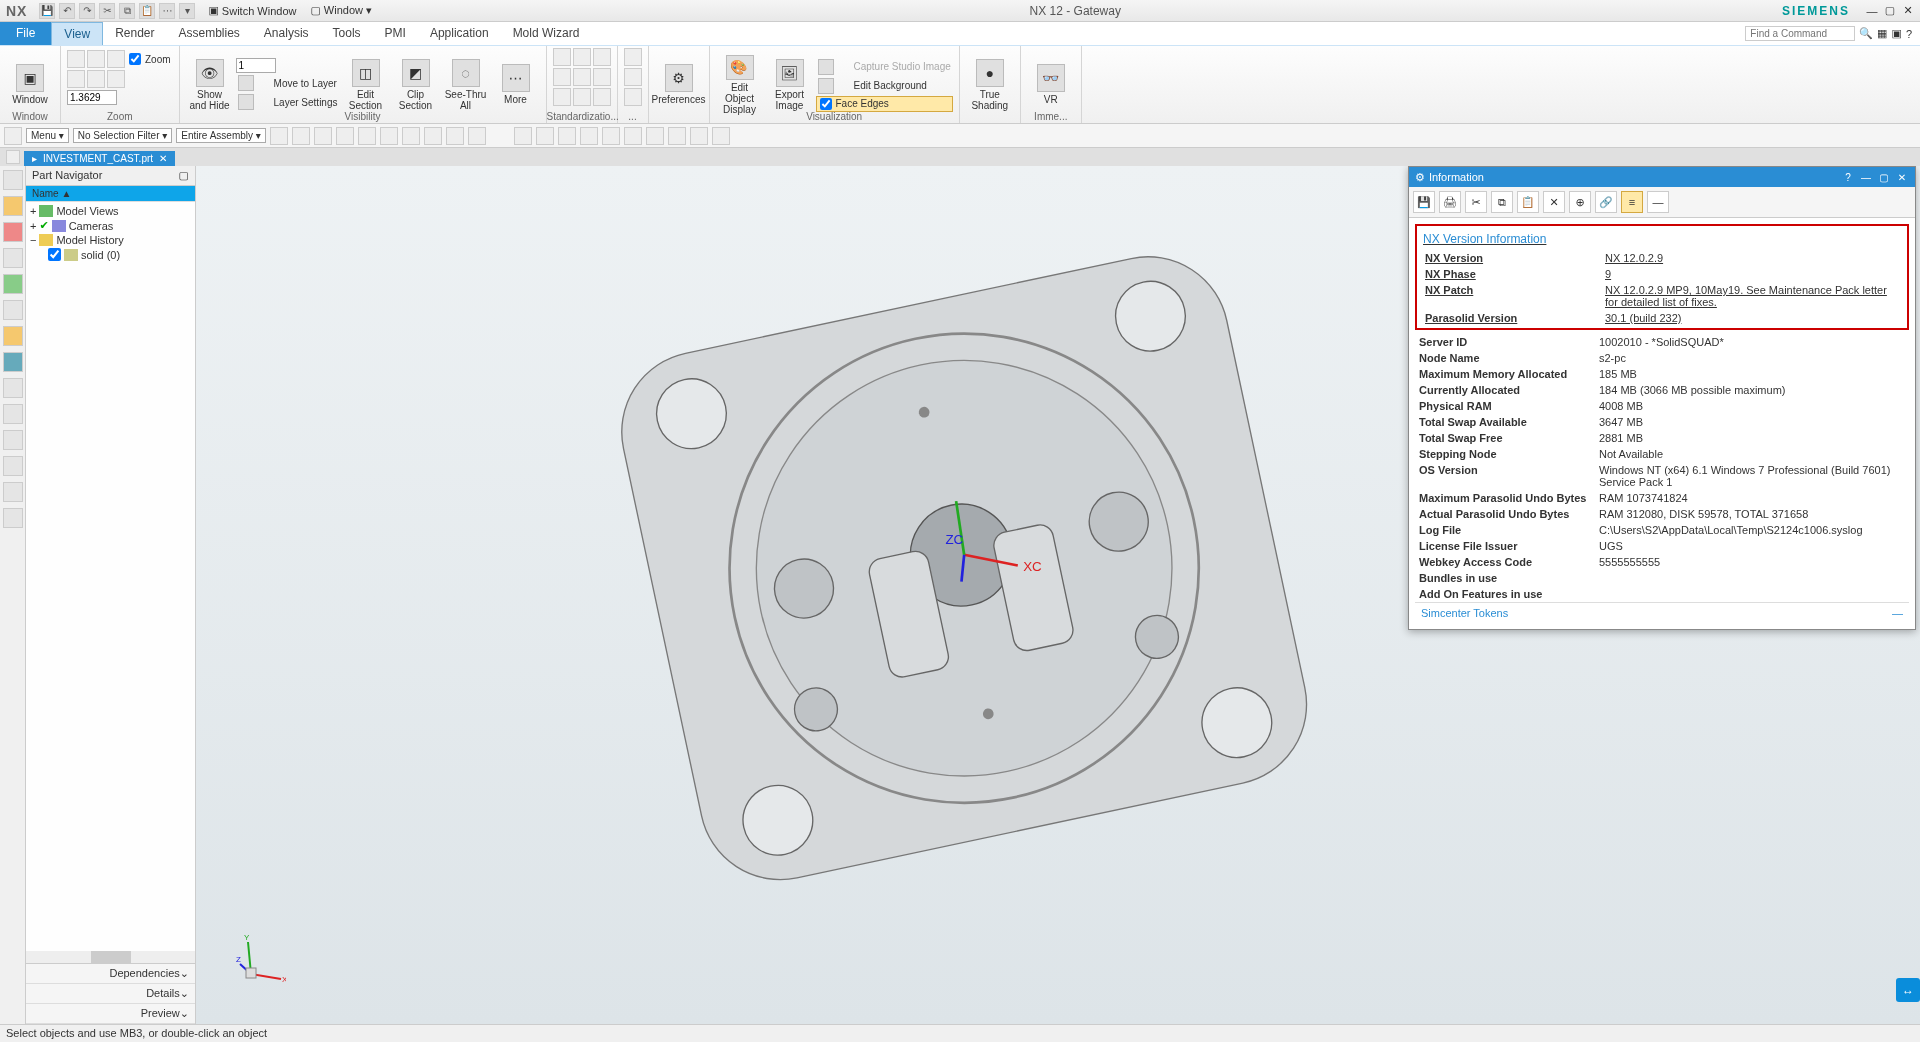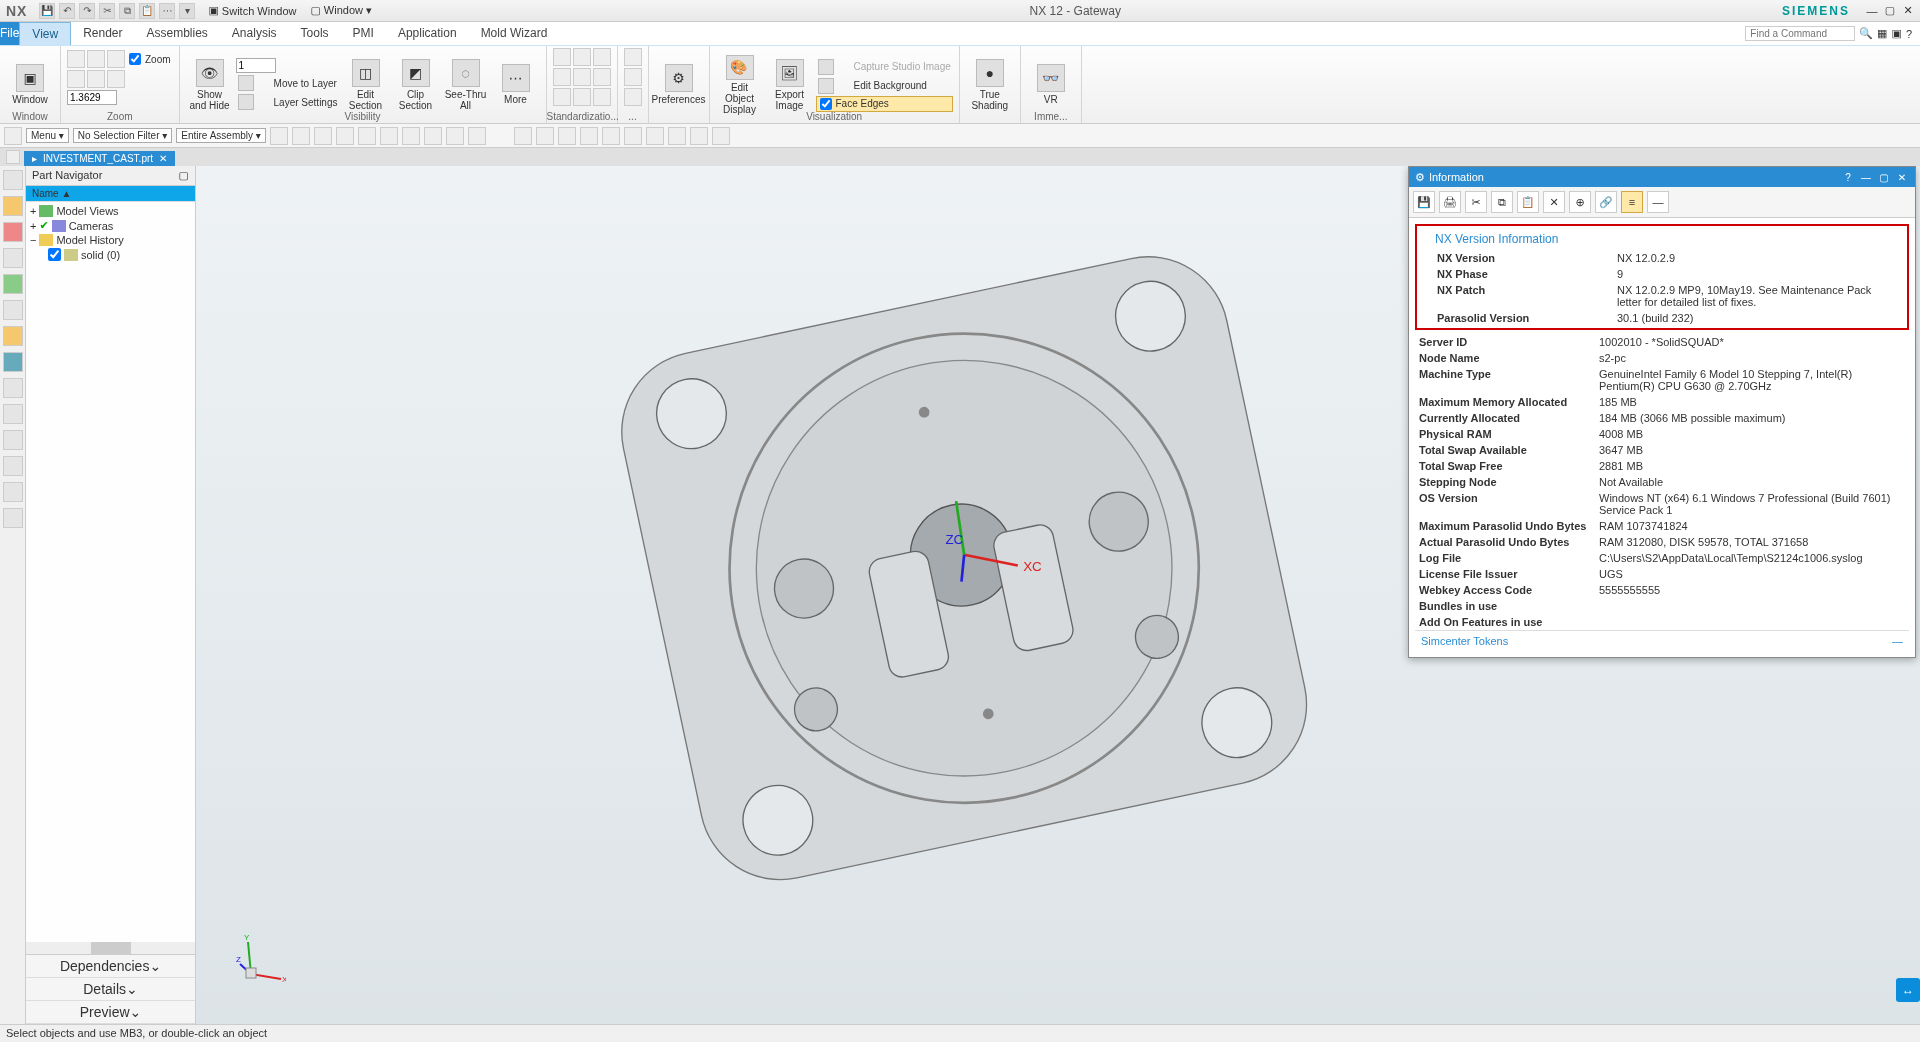--- a/index.html
+++ b/index.html
@@ -9,21 +9,21 @@
 .titlebar .qat { display: flex; gap: 4px; padding: 0 6px; }
 .titlebar .qat-btn { width: 16px; height: 16px; background: #ddd; border:1px solid #ccc; font-size:10px; display:flex; align-items:center; justify-content:center; color:#555;}
 .titlebar .switch-btn { font-size:11px; padding:0 6px; display:flex; align-items:center; gap:3px; border:1px solid transparent;}
 .titlebar .center-title { flex:1; text-align:center; font-size:12px; color:#555;}
 .titlebar .siemens { font-weight:bold; color:#009999; letter-spacing:2px; padding:0 10px; font-size:12px;}
 .titlebar .win-ctrls { display:flex; gap:2px; padding:0 4px;}
 .titlebar .win-ctrls span { width:16px; height:16px; display:flex; align-items:center; justify-content:center;}
 
 .ribbon-tabs { height: 24px; background:#fff; display:flex; border-bottom:1px solid #cce4f7;}
 .ribbon-tab { padding:4px 12px; font-size:12px; color:#444; cursor:pointer;}
-.ribbon-tab.file { background:#2a8dd4; color:#fff; padding:4px 0;}
+.ribbon-tab.file { background:#2a8dd4; color:#fff; padding:4px 16px;}
 .ribbon-tab.active { background:#cce4f7; border:1px solid #7fb8e0; border-bottom:none; color:#1a5f8e;}
 .ribbon-right { margin-left:auto; display:flex; align-items:center; gap:4px; padding-right:8px;}
 .find-cmd { border:1px solid #ccc; padding:1px 4px; font-size:10px; color:#999; width:110px;}
 
 .ribbon-body { height:78px; background:linear-gradient(#fdfdfd,#f0f0f0); border-bottom:1px solid #ccc; display:flex;}
 .ribbon-group { border-right:1px solid #d5d5d5; padding:2px 6px; display:flex; flex-direction:column; position:relative;}
 .ribbon-group-label { position:absolute; bottom:1px; left:0; right:0; text-align:center; font-size:10px; color:#666;}
 .ribbon-row { display:flex; gap:2px; align-items:center; flex:1;}
 .rb-big { display:flex; flex-direction:column; align-items:center; justify-content:center; width:48px; height:60px; font-size:10px; text-align:center; gap:2px;}
 .rb-big .ico { width:28px; height:28px; background:#e0e0e0; border:1px solid #bbb; display:flex; align-items:center; justify-content:center; font-size:14px;}
@@ -44,35 +44,35 @@
 .main-area{ display:flex; height:calc(100vh - 22px - 24px - 78px - 24px - 18px - 18px); position:relative;}
 .left-bar{ width:26px; background:#f0f0f0; border-right:1px solid #ccc; display:flex; flex-direction:column; align-items:center; gap:6px; padding-top:4px;}
 .left-bar .lb-btn{ width:20px; height:20px; background:#e5e5e5; border:1px solid #ccc;}
 .nav-panel{ width:170px; background:#fefefe; border-right:1px solid #ccc; display:flex; flex-direction:column;}
 .nav-header{ background:#f0f0f0; border-bottom:1px solid #ccc; padding:3px 6px; font-size:11px; display:flex; justify-content:space-between;}
 .nav-cols{ background:#0ea5e9; border-bottom:1px solid #ddd; padding:2px 6px; font-size:10px;}
 .nav-tree{ flex:1; overflow:auto; font-size:11px; padding:2px;}
 .tree-item{ padding:1px 2px; display:flex; align-items:center; gap:3px;}
 .tree-icon{ width:14px; height:12px; display:inline-block;}
 .nav-bottom{ border-top:1px solid #ccc;}
-.nav-section{ padding:3px 6px; border-bottom:1px solid #ddd; background:#f5f5f5; display:flex; justify-content:center; font-size:14px;}
+.nav-section{ padding:3px 6px; border-bottom:1px solid #ddd; background:#f5f5f5; display:flex; justify-content:flex-end; font-size:11px;}
 
 .viewport{ flex:1; background:linear-gradient(#eef2f4,#dde4e8); position:relative; overflow:hidden;}
 .axis-triad{ position:absolute; left:40px; bottom:40px; width:50px; height:50px;}
 
 .info-window{ position:absolute; top:0; right:4px; width:508px; background:#fff; border:1px solid #888; box-shadow:0 2px 8px rgba(0,0,0,.3);}
 .info-title{ background:#2a8dd4; color:#fff; padding:3px 6px; font-size:11px; display:flex; align-items:center; gap:4px;}
 .info-title .spacer{flex:1;}
 .info-title .tb{ width:14px; height:14px; display:flex; align-items:center; justify-content:center; font-size:10px;}
 .info-toolbar{ background:#f5f5f5; border-bottom:1px solid #ccc; padding:4px; display:flex; gap:4px;}
 .info-toolbar .ibtn{ width:22px; height:22px; border:1px solid #ccc; background:#fff; display:flex; align-items:center; justify-content:center;}
 .info-toolbar .ibtn.active{ background:#ffe9a8; border-color:#d4a840;}
 .info-body{ padding:6px; max-height:440px; overflow:auto; font-size:11px;}
 .info-section-head{ color:#2a8dd4; font-size:12px; padding:4px 2px;}
-.red-box{ border:2px solid #cc0000; padding:2px 16px; margin-bottom:4px;}
+.red-box{ border:2px solid #cc0000; padding:2px 4px; margin-bottom:4px;text-decoration:underline;}
 .info-row{ display:flex; padding:2px 4px;}
 .info-row .k{ width:180px; font-weight:bold;}
 .info-row .v{ flex:1;}
 .info-foot-sec{ display:flex; justify-content:space-between; color:#2a8dd4; padding:4px 6px; border-top:1px solid #ddd;}
 
 .statusbar{ height:18px; background:#f0f0f0; border-top:1px solid #ccc; font-size:11px; padding:2px 6px;}
 
 .tv-icon{ position:fixed; right:0; bottom:40px; width:24px; height:24px; background:#0a8ddb; border-radius:3px; display:flex; align-items:center; justify-content:center; color:#fff; font-size:12px;}
 </style>
 </head>
@@ -481,24 +481,20 @@
         <div id="normal-rows">
             <div class="info-row">
               <span class="k">Server ID</span>
               <span class="v">1002010 - *SolidSQUAD*</span>
             </div>
             <div class="info-row">
               <span class="k">Node Name</span>
               <span class="v">s2-pc</span>
             </div>
             <div class="info-row">
-              <span class="k">Machine Type</span>
-              <span class="v">GenuineIntel Family 6 Model 10 Stepping 7, Intel(R) Pentium(R) CPU G630 @ 2.70GHz</span>
-            </div>
-            <div class="info-row">
               <span class="k">Maximum Memory Allocated</span>
               <span class="v">185 MB</span>
             </div>
             <div class="info-row">
               <span class="k">Currently Allocated</span>
               <span class="v">184 MB (3066 MB possible maximum)</span>
             </div>
             <div class="info-row">
               <span class="k">Physical RAM</span>
               <span class="v">4008 MB</span>

